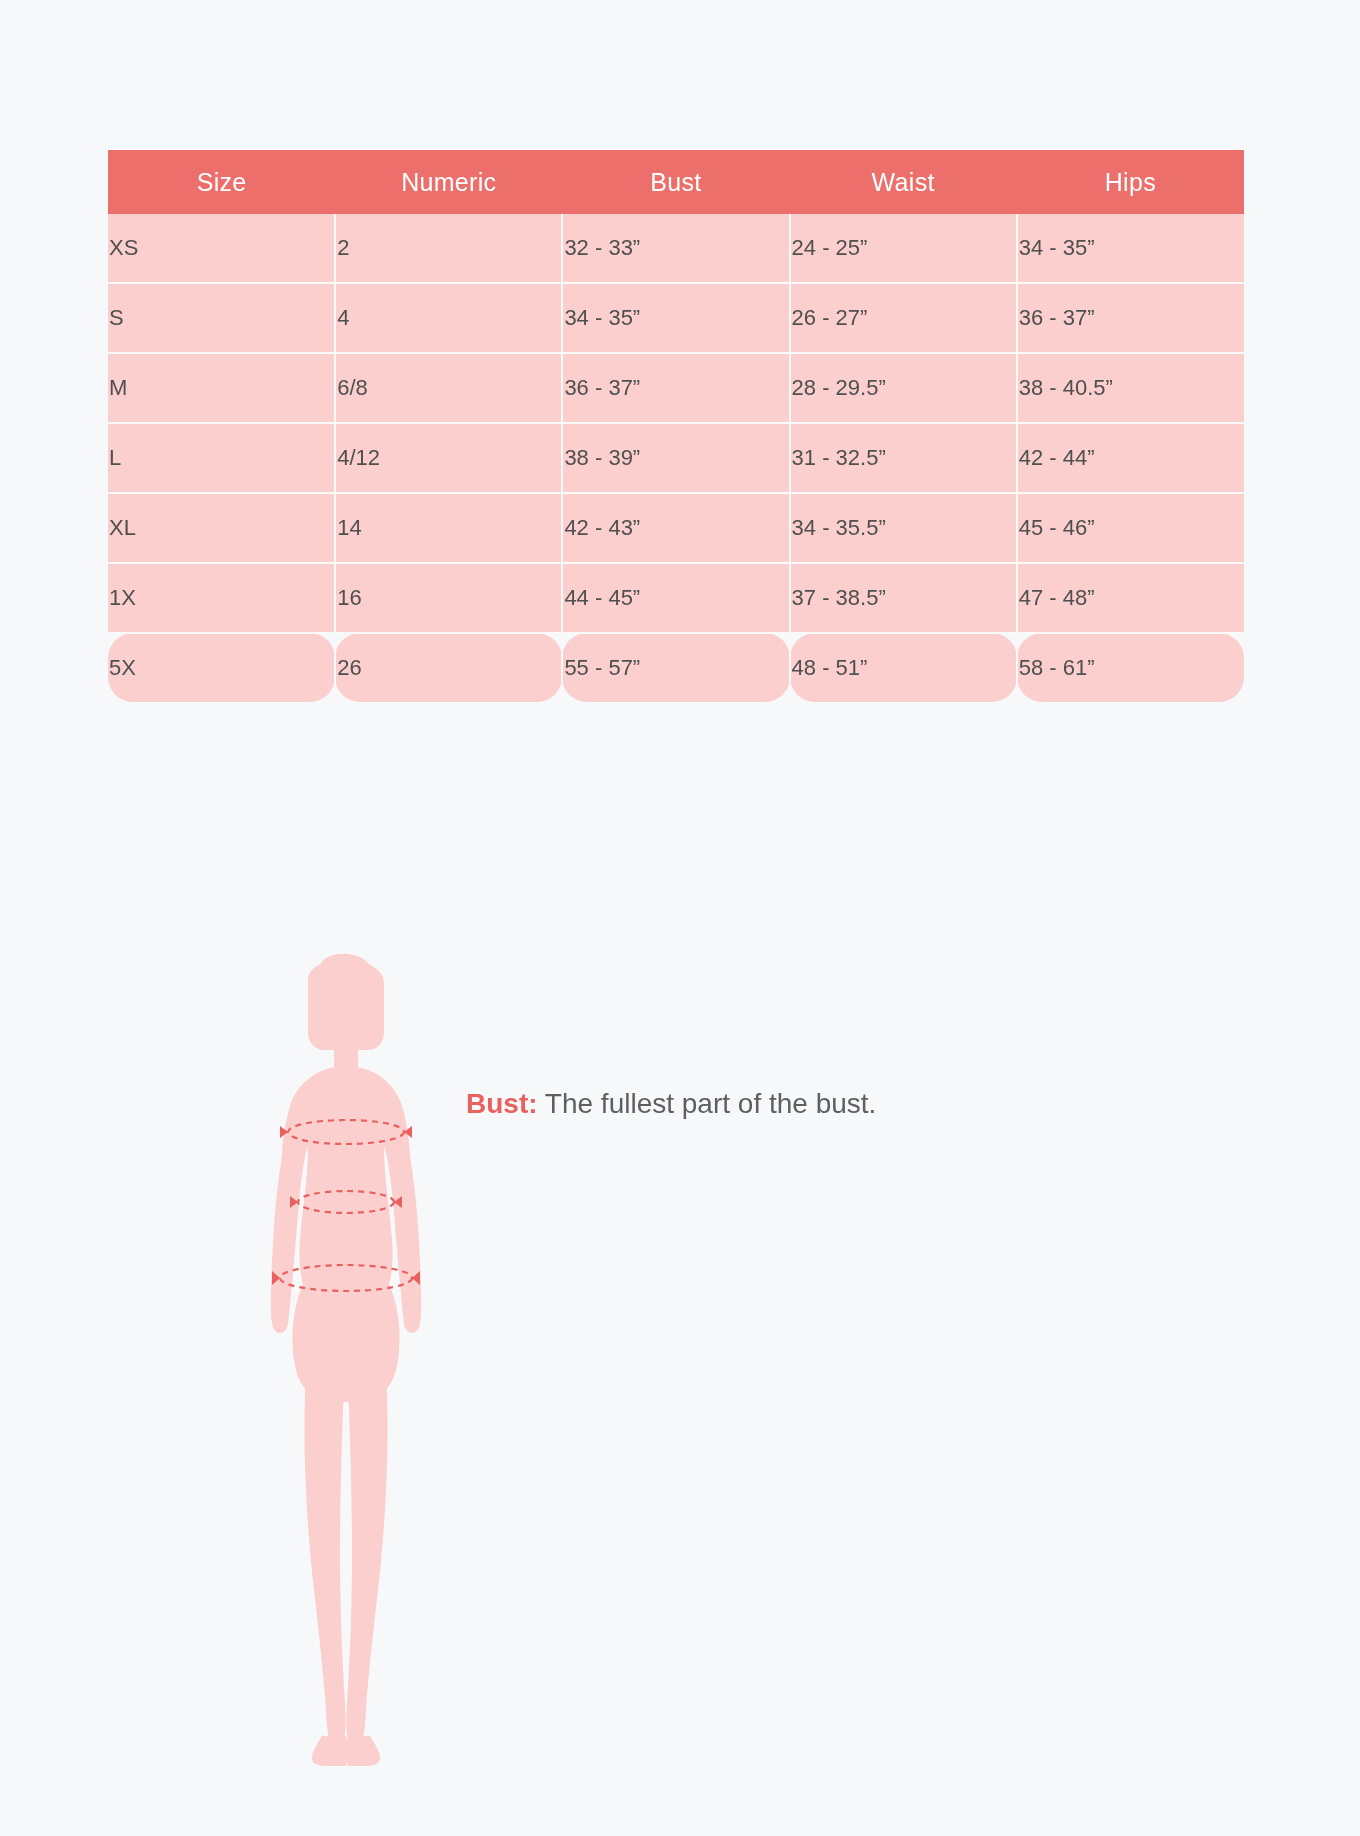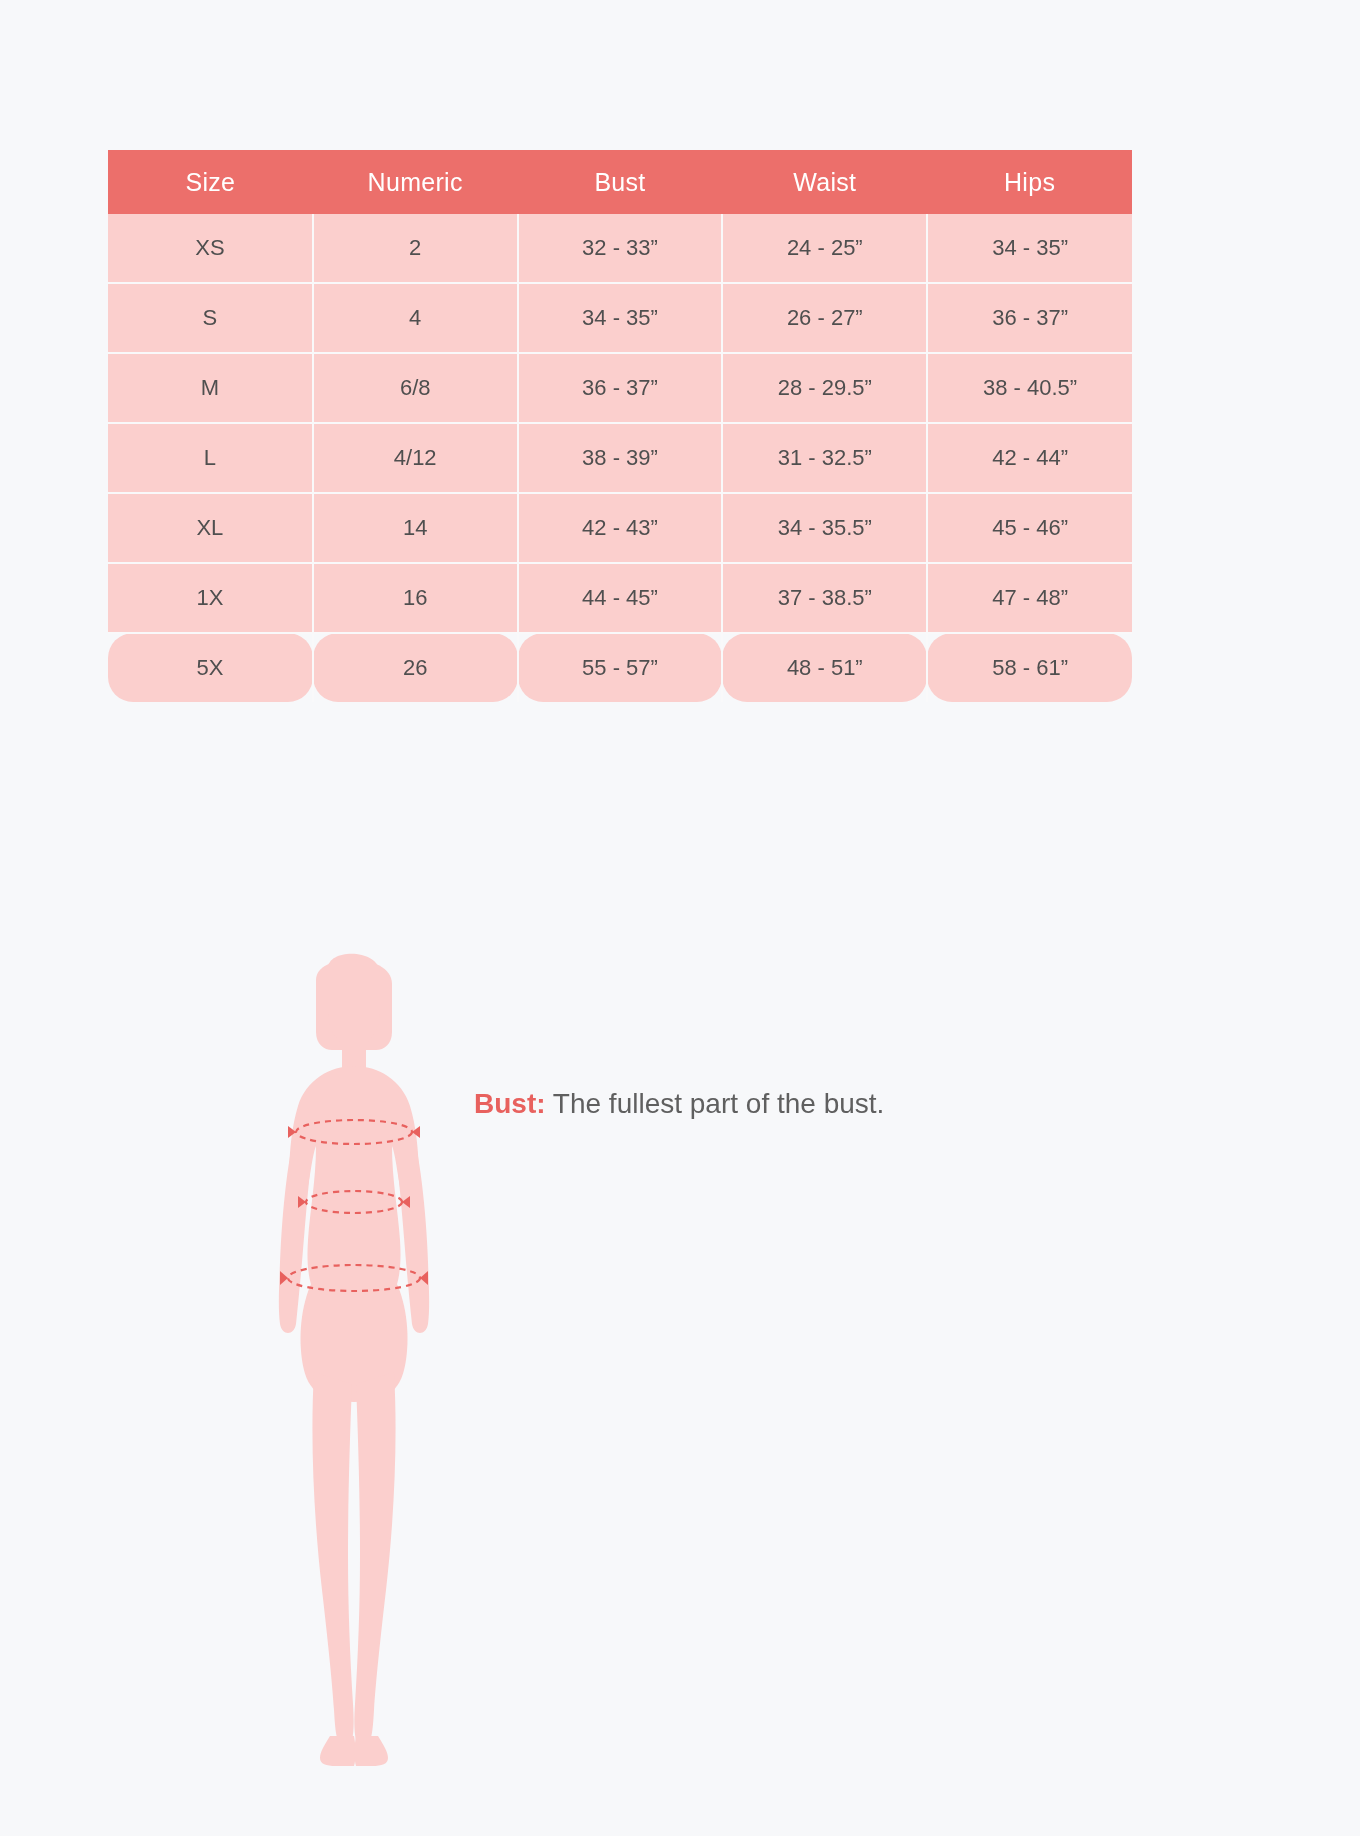--- a/index.html
+++ b/index.html
@@ -14,21 +14,21 @@
     color: #4a4a4a;
     position: relative;
     overflow: hidden;
   }
 
   
   .table-wrap {
     position: absolute;
     left: 108px;
     top: 150px;
-    width: 1024px;
+    width: 1136px;
   }
   table.size-table {
     width: 100%;
     border-collapse: collapse;
     table-layout: fixed;
   }
   table.size-table th {
     background: #ec6f6b;
     color: #ffffff;
     font-weight: 400;
@@ -36,37 +36,37 @@
     letter-spacing: 0.3px;
     height: 62px;
     text-align: center;
     border: none;
   }
   table.size-table td {
     background: #fbcfcd;
     color: #4f4f4f;
     font-size: 22px;
     font-weight: 400;
-    text-align: center;
+    text-align: left;
     height: 66px;
     border-right: 2px solid #f9f9fa;
     border-bottom: 2px solid #f9f9fa;
   }
   table.size-table td:last-child {
     border-right: none;
   }
   table.size-table tr:last-child td {
     border-bottom: none;
     border-radius: 25px;
   }
 
   
   .figure-area {
     position: absolute;
-    left: 12px;
+    left: 4px;
     top: 940px;
     width: 1292px;
     height: 830px;
   }
   .silhouette {
     position: absolute;
     left: 232px;
     top: 0;
     width: 220px;
     height: 830px;

